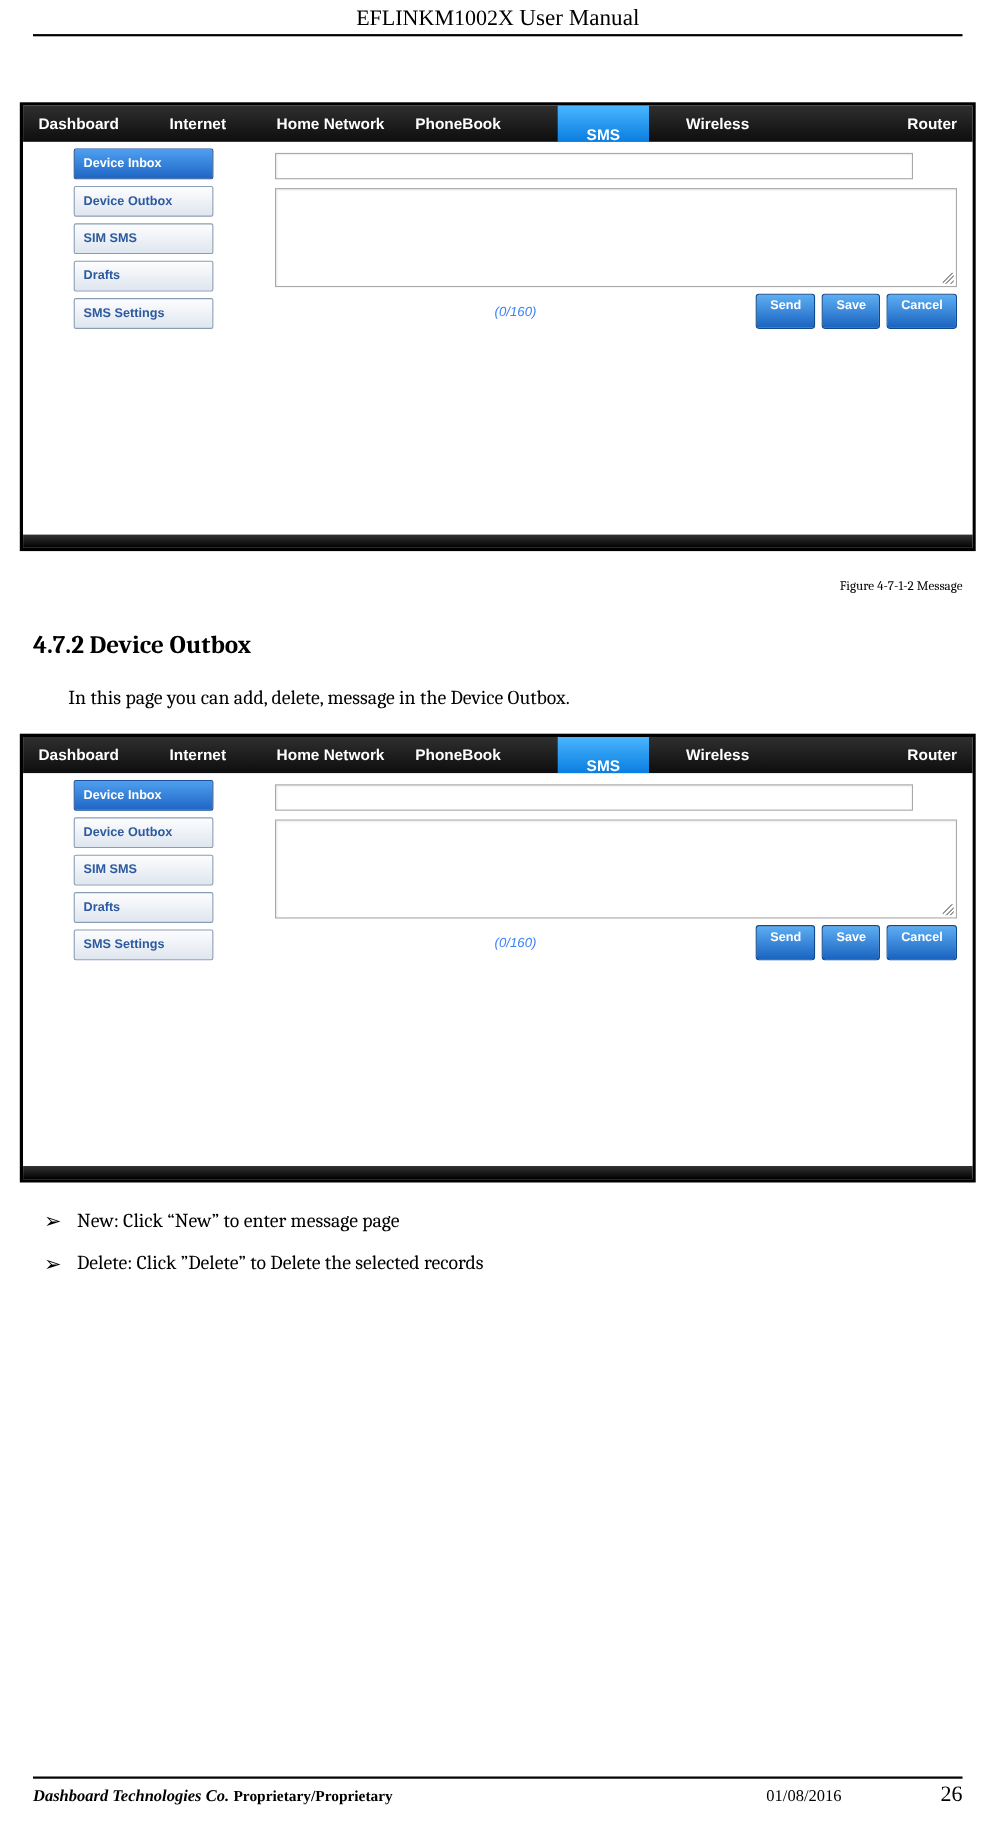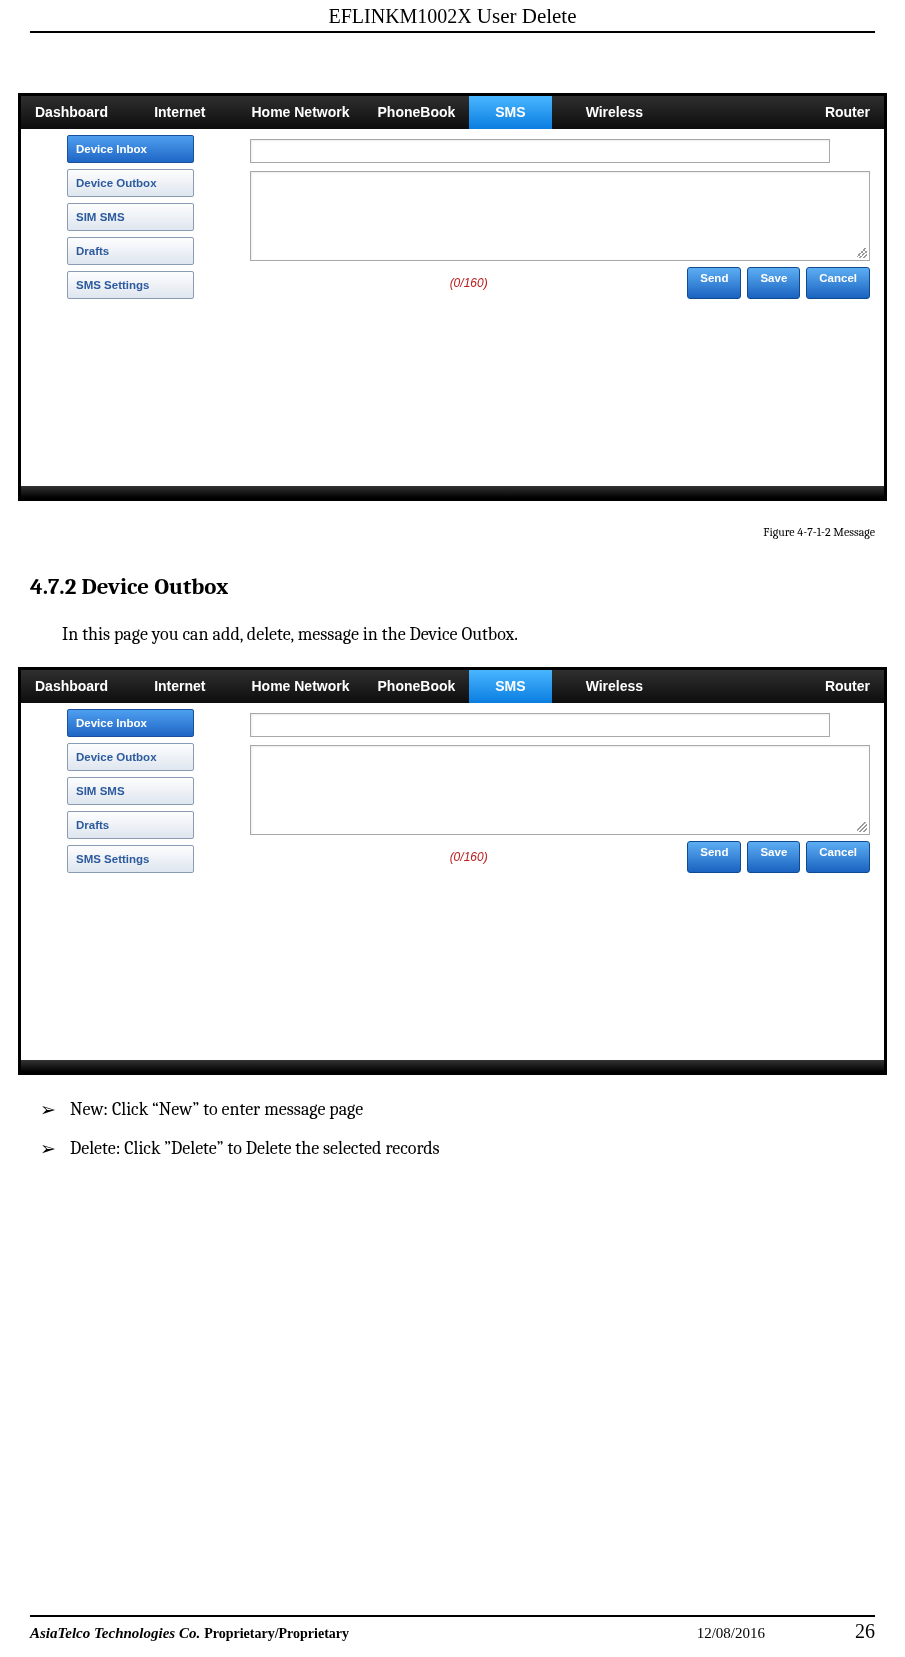--- a/index.html
+++ b/index.html
@@ -50,21 +50,22 @@
   .topnav .nav-item {
     padding: 0 14px;
     line-height: 33px;
     height: 33px;
     white-space: nowrap;
   }
   .nav-gap-sm { width: 18px; }
   .nav-gap-md { width: 20px; }
   .topnav .sms {
     background: linear-gradient(#49b6ff, #0a7de0);
-    padding: 0 26px;
+    padding: 10px 26px;
+    margin-left: 38px;
   }
 
   .main-area {
     display: flex;
     flex: 1;
     background: #fff;
     padding-left: 40px;
   }
   .sidebar {
     width: 155px;
@@ -123,21 +124,21 @@
     display: flex;
     align-items: center;
     margin-top: 6px;
     width: 620px;
   }
   .counter {
     flex: 1;
     text-align: center;
     font-style: italic;
     font-size: 12px;
-    color: #b91c1c;
+    color: #3b82f6;
   }
   .action-btns {
     display: flex;
     gap: 6px;
   }
   .action-btn {
     border: 1px solid #0e4a8f;
     border-radius: 3px;
     height: 32px;
     line-height: 20px;
@@ -207,21 +208,21 @@
   .footer .date { margin-left: auto; margin-right: 90px; font-size: 15px; }
   .footer .pg { font-size: 20px; }
 </style>
 </head>
 <body>
 
 <div class="page">
 
   <div class="header">
     <span class="product">EFLINKM1002X</span>
-    <span class="um"> <span>User Delete</span></span>
+    <span class="um"> <span>User Manual</span></span>
   </div>
 
   <div class="router-ui">
     <div class="router-inner">
       <div class="topnav">
         <div class="nav-item">Dashboard</div>
         <div class="nav-gap-sm"></div>
         <div class="nav-item">Internet</div>
         <div class="nav-gap-sm"></div>
         <div class="nav-item">Home Network</div>
@@ -313,20 +314,20 @@
       <div class="bullet-text"><b>New:</b><span> Click “New” to enter message page</span></div>
     </div>
     <div class="bullet-item">
       <div class="bullet-arrow">➢</div>
       <div class="bullet-text"><b>Delete:</b><span> Click ”Delete” to Delete the selected records</span></div>
     </div>
   </div>
 
   <div class="footer">
     <div class="footer-line">
-      <span class="co">AsiaTelco Technologies Co.</span>
+      <span class="co">Dashboard Technologies Co.</span>
       <span class="pc">Proprietary/Proprietary</span>
-      <span class="date">12/08/2016</span>
+      <span class="date">01/08/2016</span>
       <span class="pg">26</span>
     </div>
   </div>
 
 </div>
 
 </body></html>

